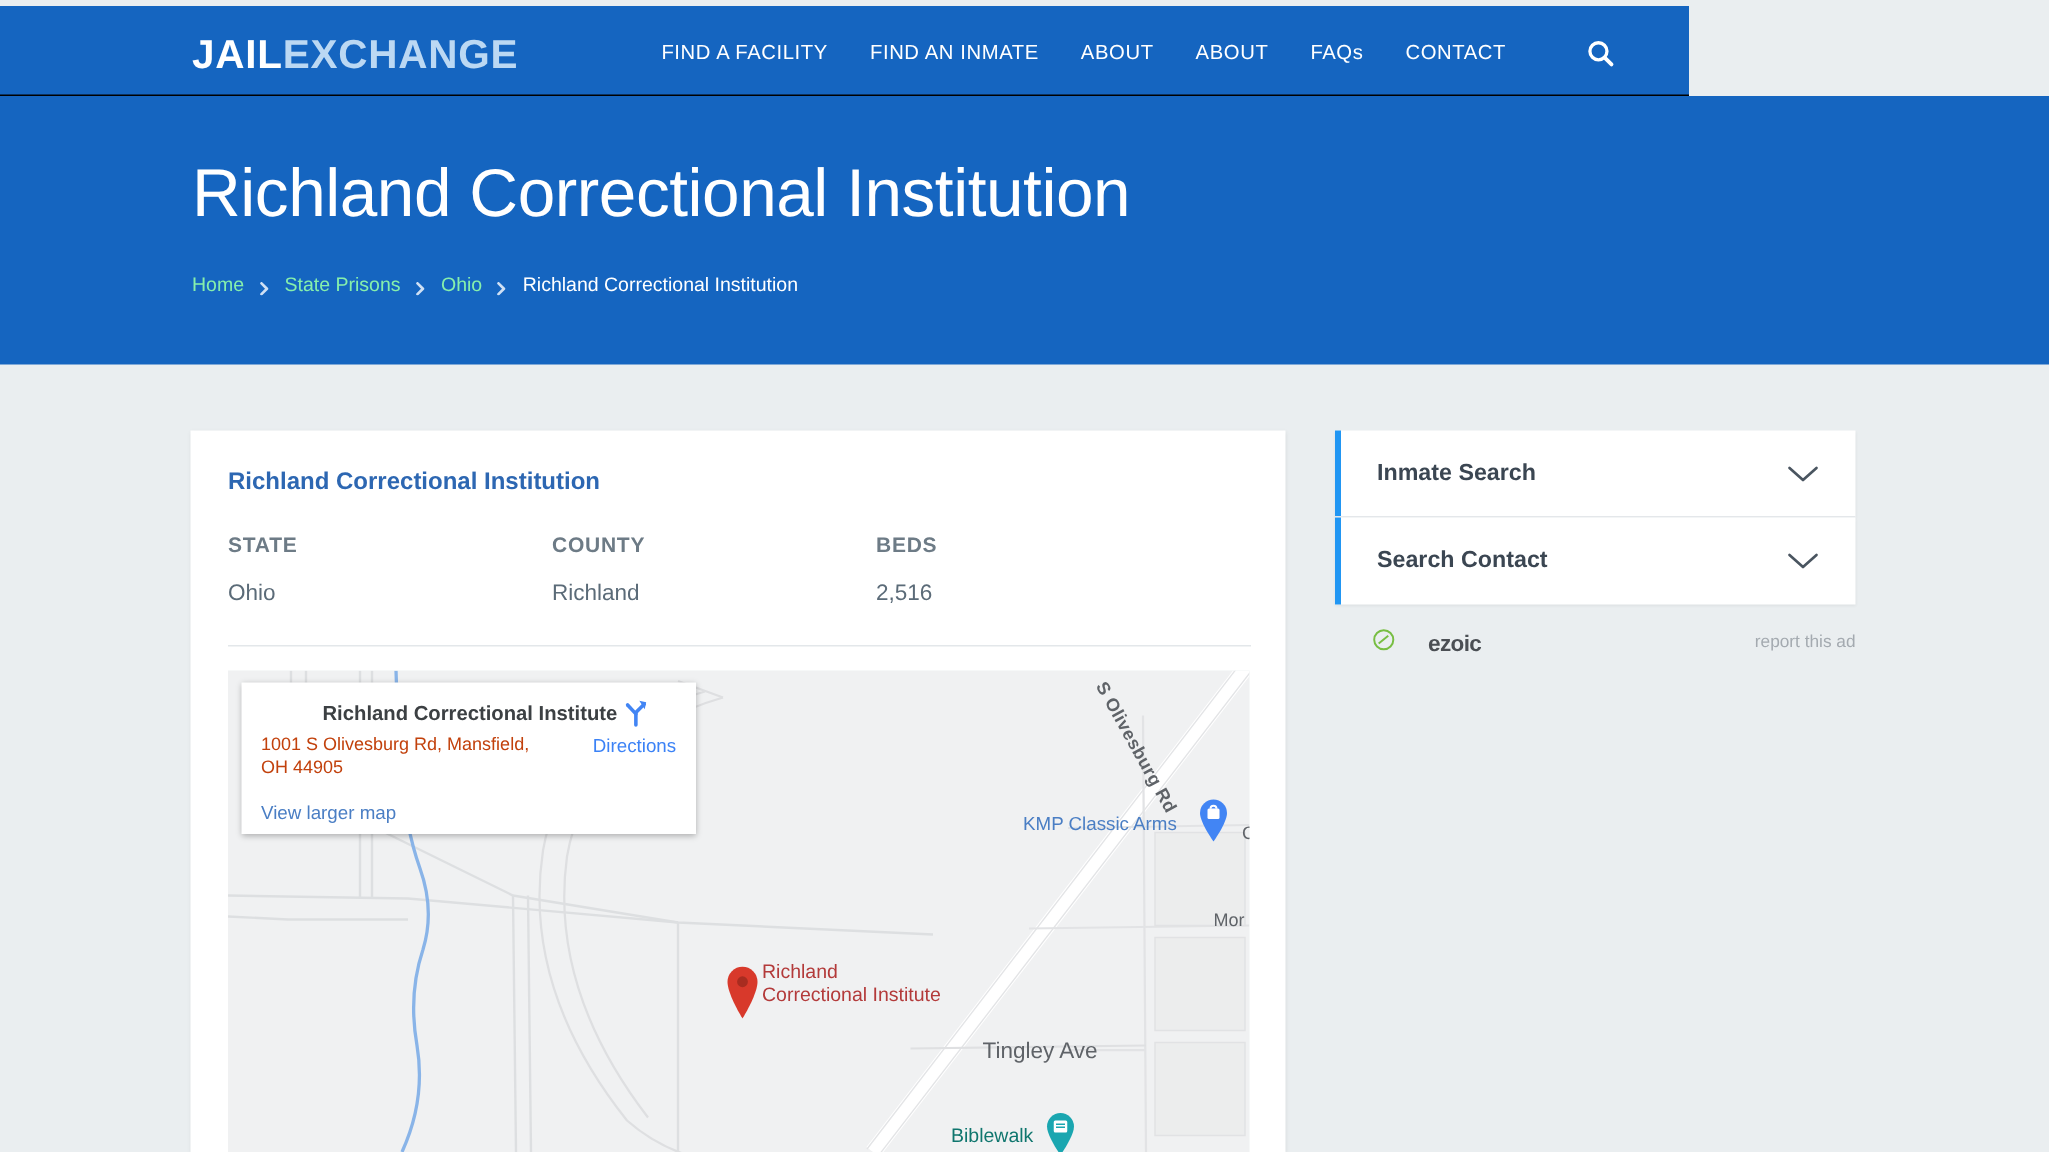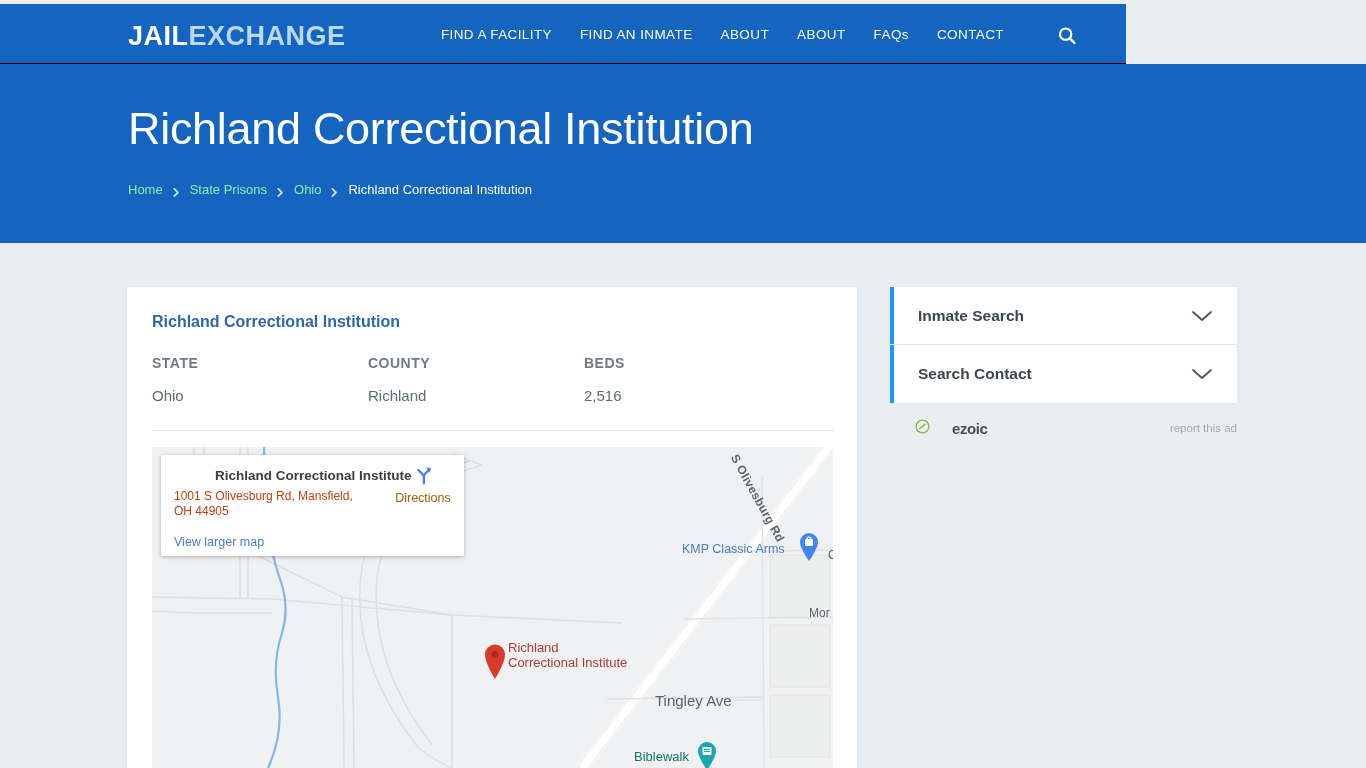--- a/index.html
+++ b/index.html
@@ -106,21 +106,21 @@
   }
   .mc-link{
     position:absolute; left:13px; top:80px;
     font-size:12.5px; color:#4a7ec4; text-decoration:none;
   }
   .mc-dir{
     position:absolute; right:10px; top:9px; width:62px;
     text-align:center; text-decoration:none;
   }
   .mc-dir-ico{ display:block; margin:0 auto 2px; width:22px; height:22px; }
-  .mc-dir-txt{ font-size:12.5px; color:#a16207; }
+  .mc-dir-txt{ font-size:12.5px; color:#3b82f6; }
 
   .poi-label{
     position:absolute; font-size:12.5px; white-space:nowrap;
     font-family:"Liberation Sans", sans-serif;
   }
   .lbl-kmp{ left:530px; top:95px; color:#4a7ec4; }
   .lbl-biblewalk{ left:482px; top:302px; color:#0f766e; font-size:13px; }
   .lbl-tingley{ left:503px; top:245px; color:#5f6368; font-size:15px; }
   .lbl-mor{ left:657px; top:159px; color:#5f6368; font-size:12px; }
   .lbl-c{ left:676px; top:101px; color:#5f6368; font-size:12px; }

